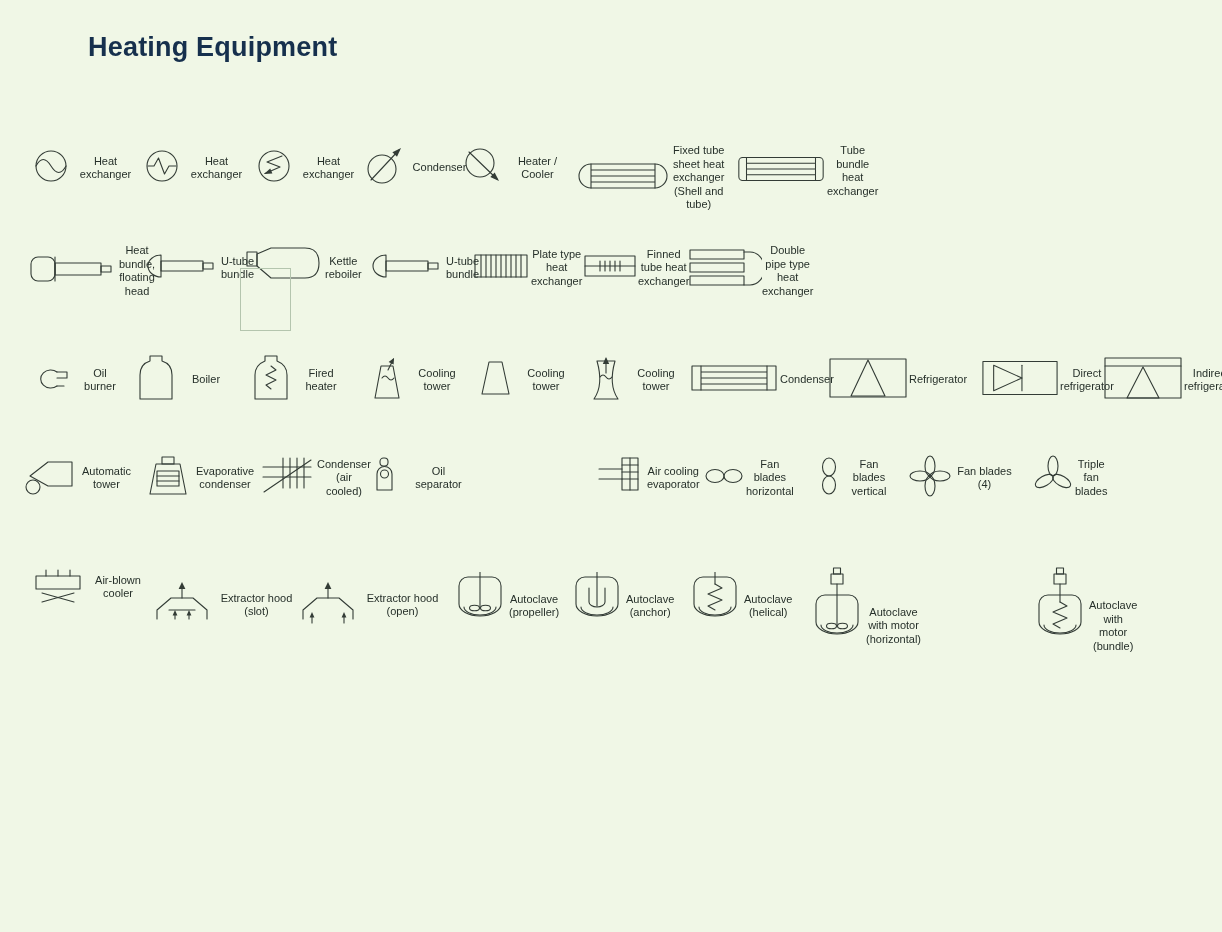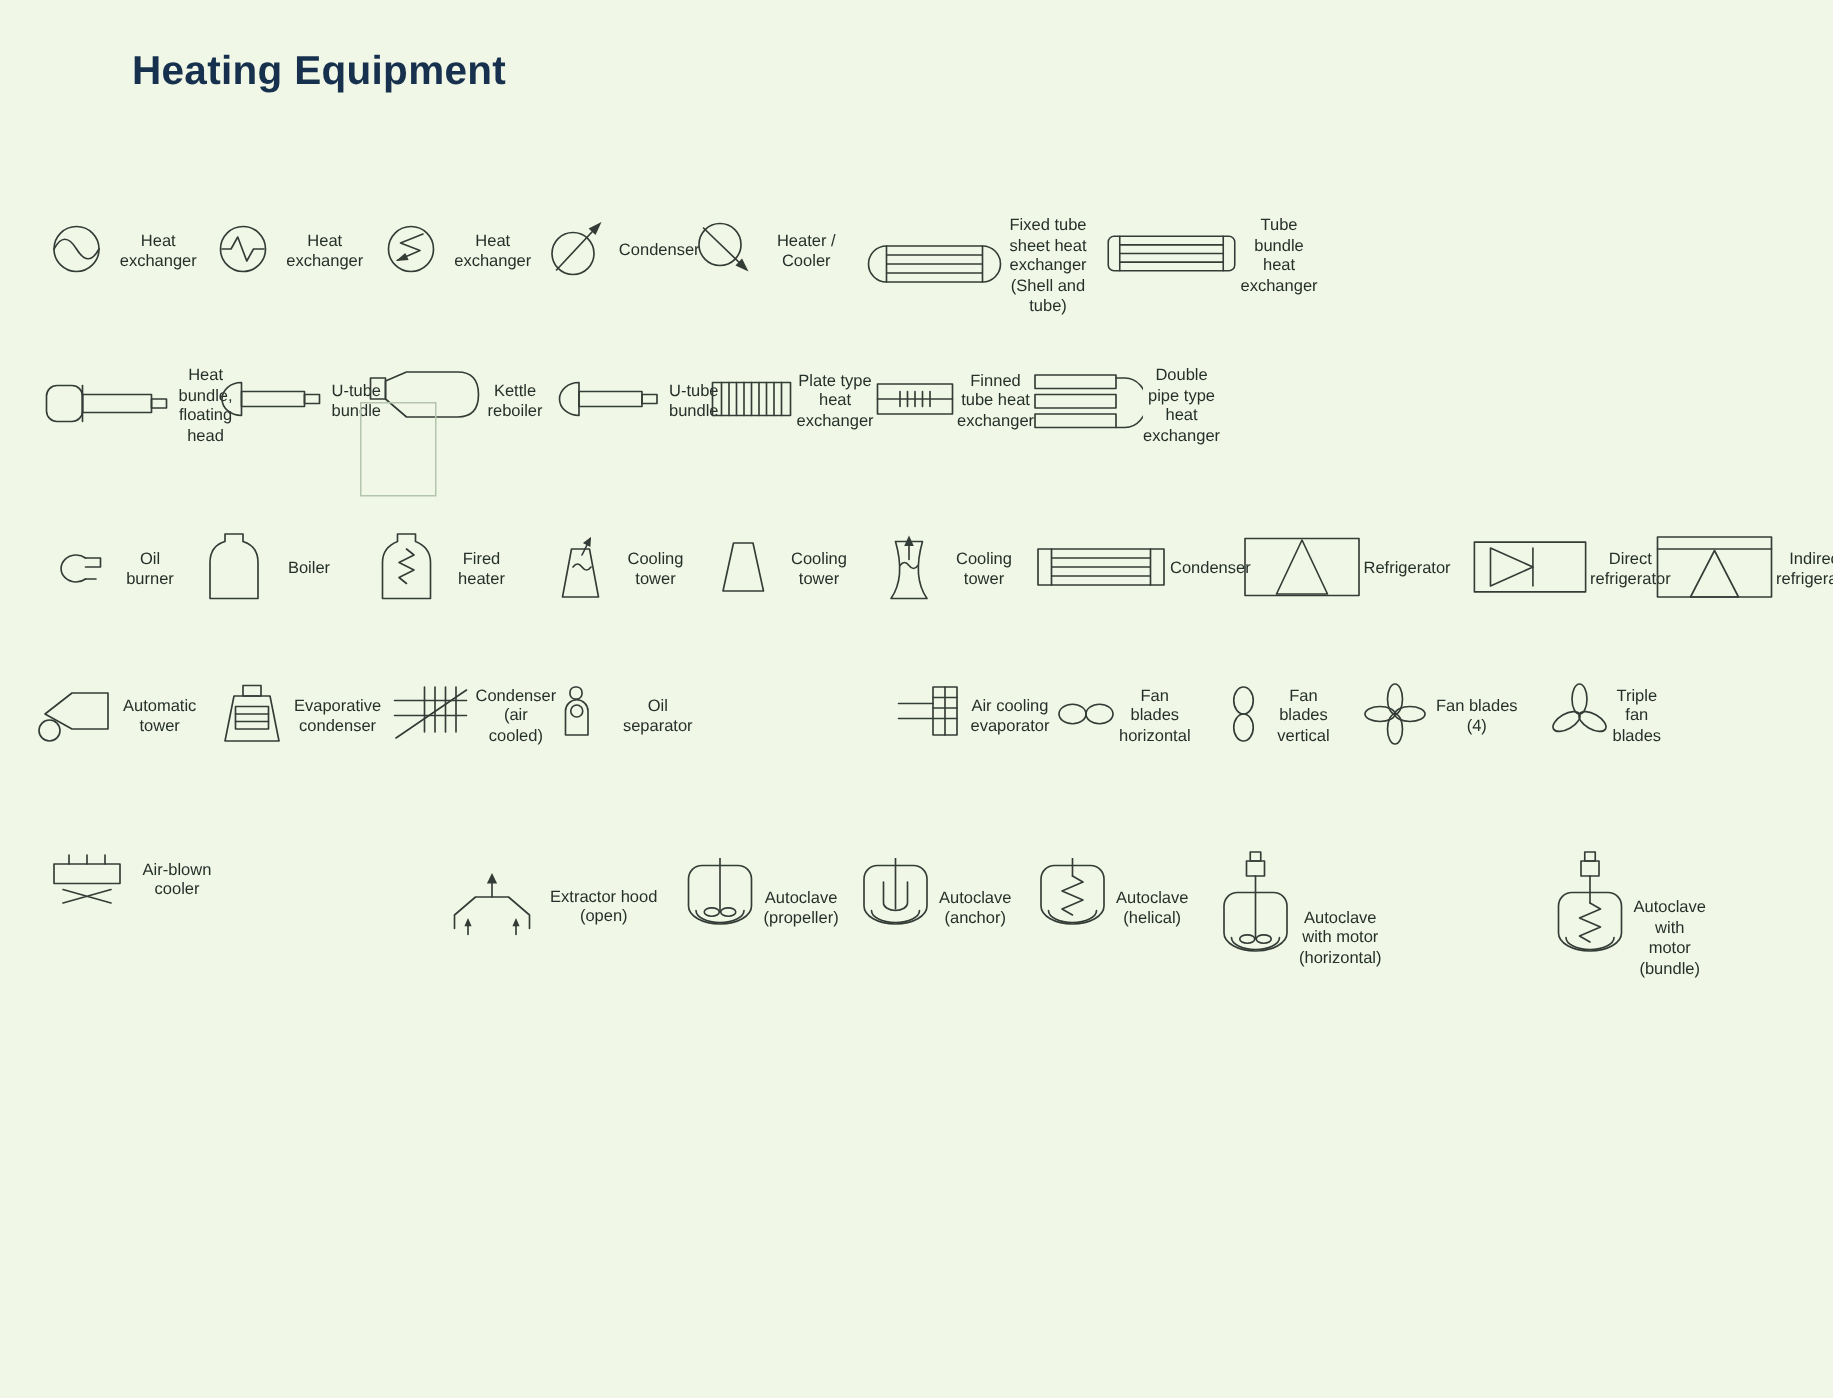--- a/index.html
+++ b/index.html
@@ -387,20 +387,35 @@
     <div class="icon-box">
         <svg class="icon" width="60" height="42" viewBox="0 0 60 42">
           <rect x="8" y="12" width="44" height="13"></rect>
           <path d="M18 12 V6 M30 12 V6 M42 12 V6"></path>
           <path d="M14 29 L46 38 M14 38 L46 29"></path>
         </svg>
       </div>
     <div class="lbl">Air-blown cooler</div>
   </div>
 
+  <div class="sym rH" style="left:144px;top:570px;width:150px">
+    <div class="icon-box">
+        <svg class="icon" width="64" height="52" viewBox="0 0 64 52">
+          <path d="M7 42 V33 L21 21 H43 L57 33 V42"></path>
+          <path d="M19 33 H45"></path>
+          <path d="M32 21 V10"></path>
+          <polygon class="f" points="32,5 28.6,12 35.4,12"></polygon>
+          <path d="M25 42 V36"></path>
+          <polygon class="f" points="25,33 22.6,38.5 27.4,38.5"></polygon>
+          <path d="M39 42 V36"></path>
+          <polygon class="f" points="39,33 36.6,38.5 41.4,38.5"></polygon>
+        </svg>
+      </div>
+    <div class="lbl">Extractor hood (slot)</div>
+  </div>
 
   <div class="sym rH" style="left:290px;top:570px;width:150px">
     <div class="icon-box">
         <svg class="icon" width="64" height="52" viewBox="0 0 64 52">
           <path d="M7 42 V33 L21 21 H43 L57 33 V42"></path>
           <path d="M32 21 V10"></path>
           <polygon class="f" points="32,5 28.6,12 35.4,12"></polygon>
           <path d="M16 46 V38"></path>
           <polygon class="f" points="16,35 13.6,40.5 18.4,40.5"></polygon>
           <path d="M48 46 V38"></path>

